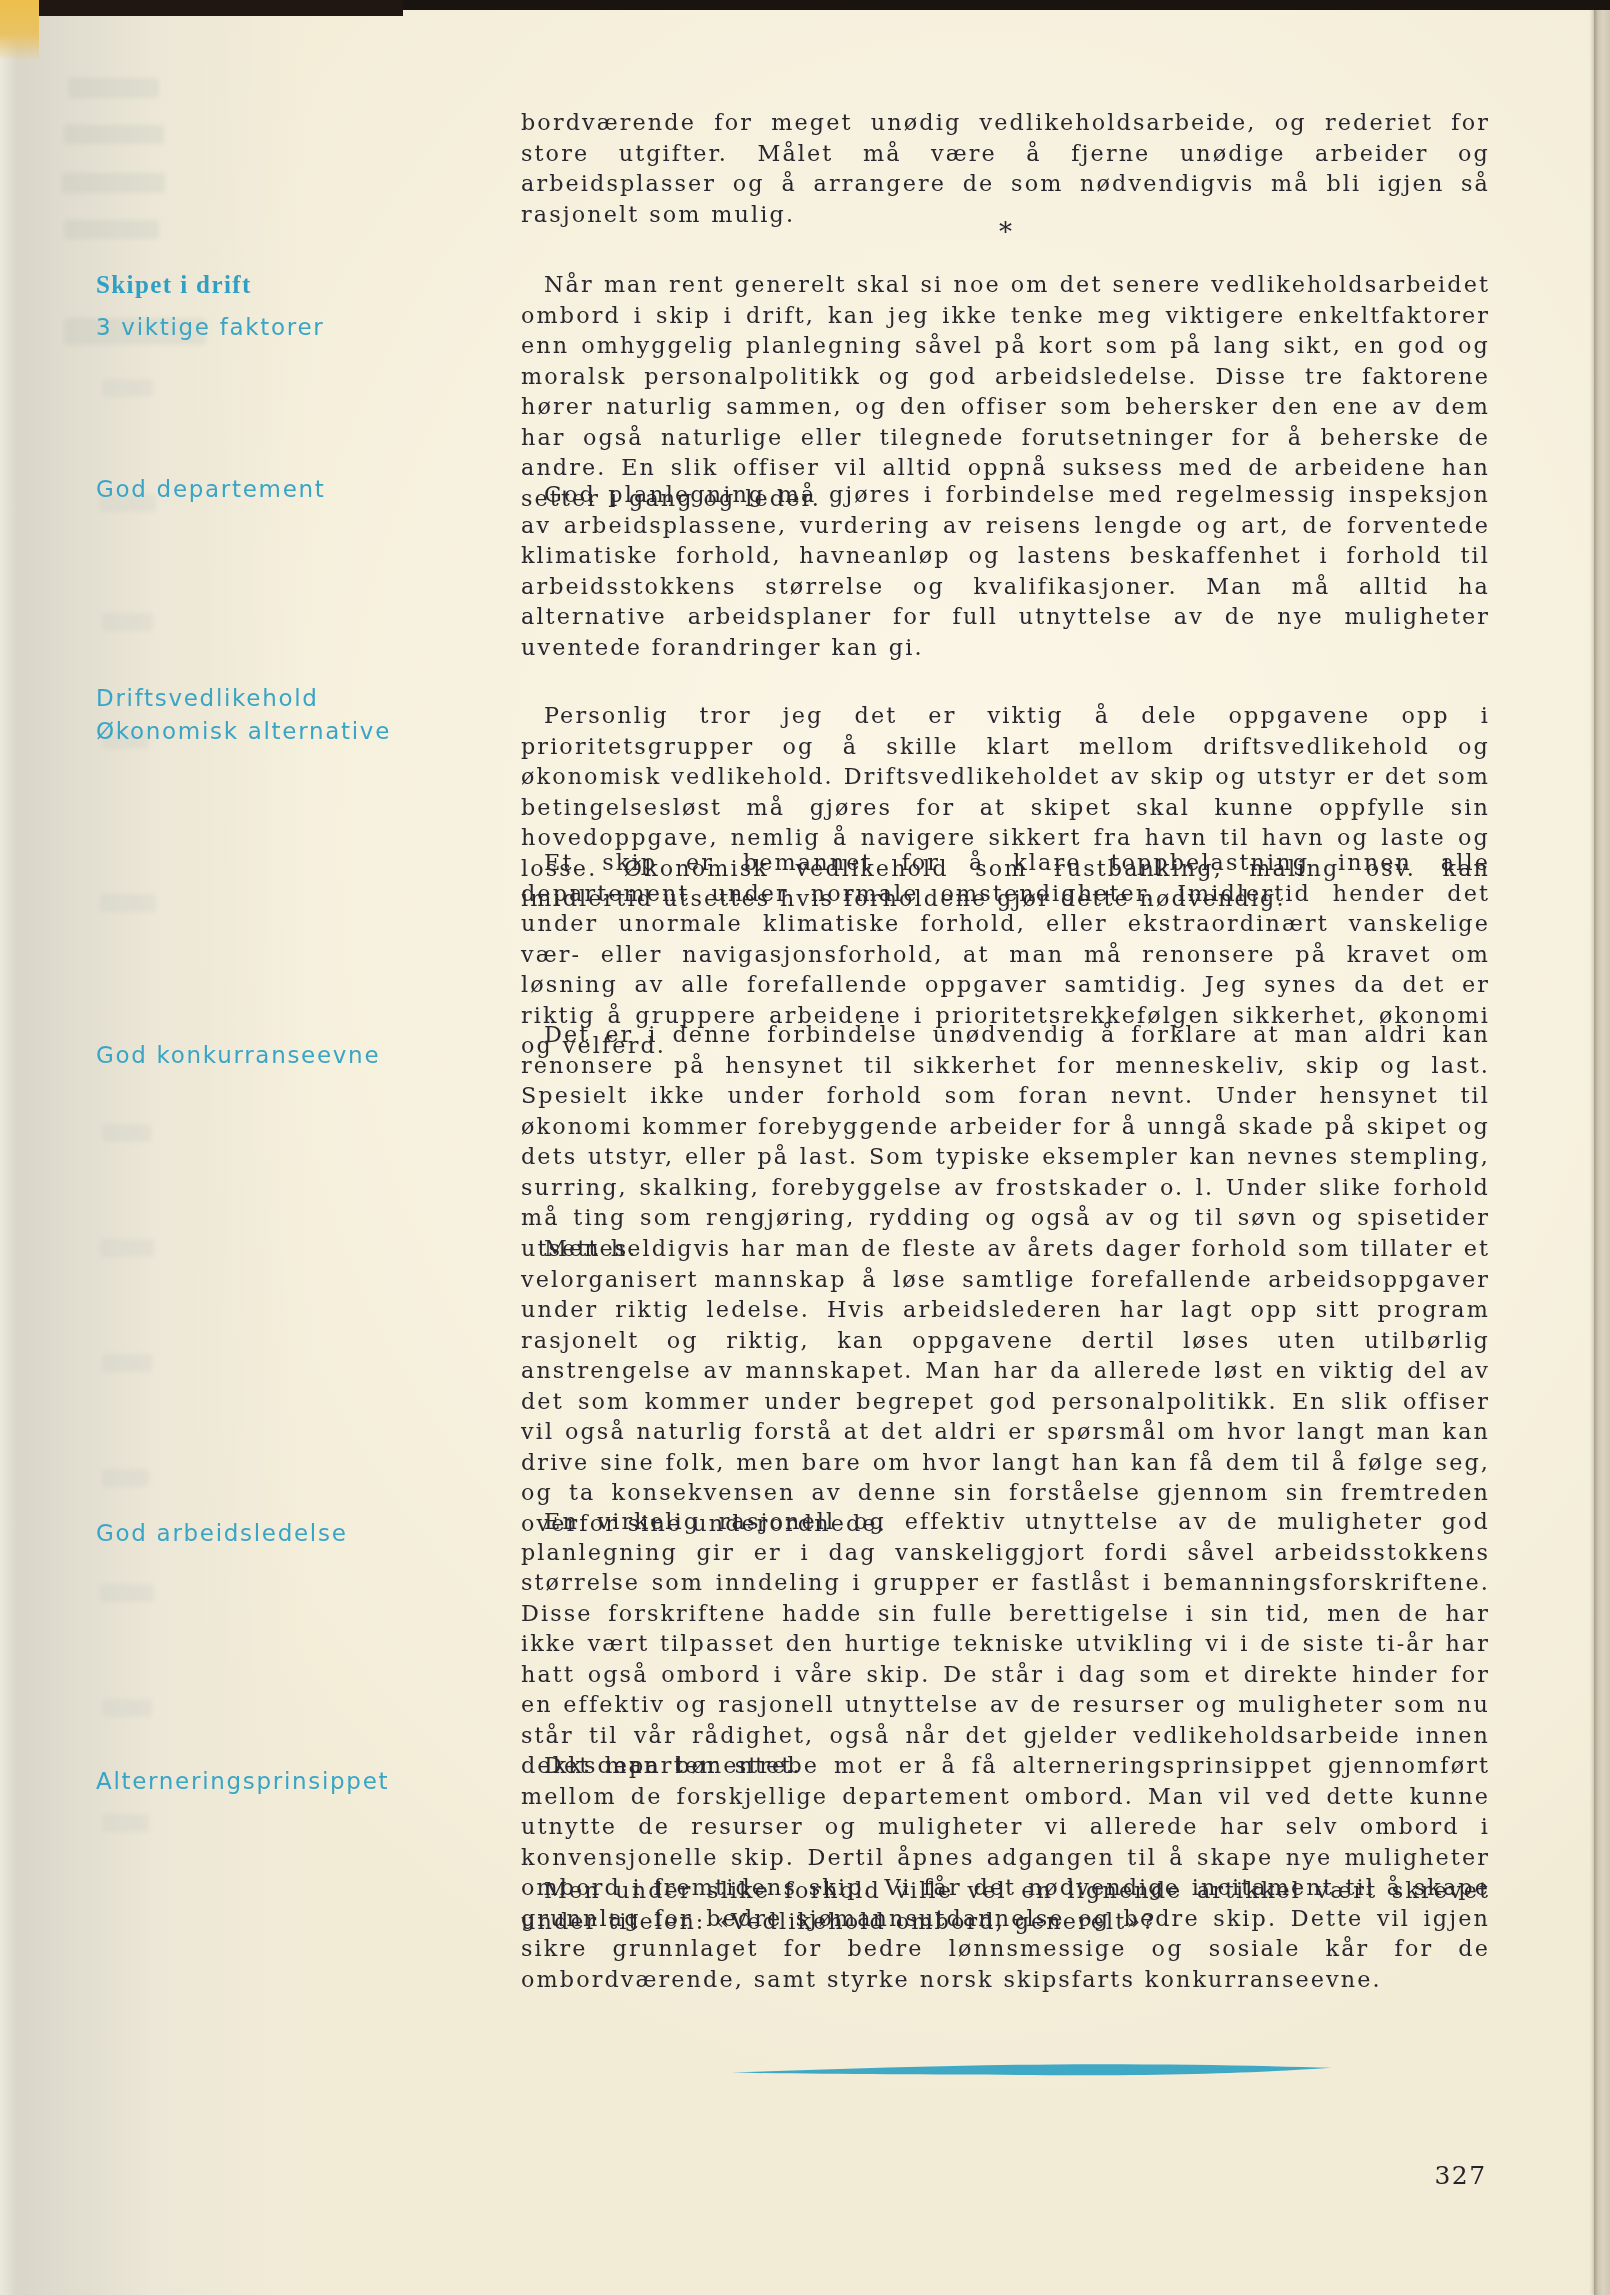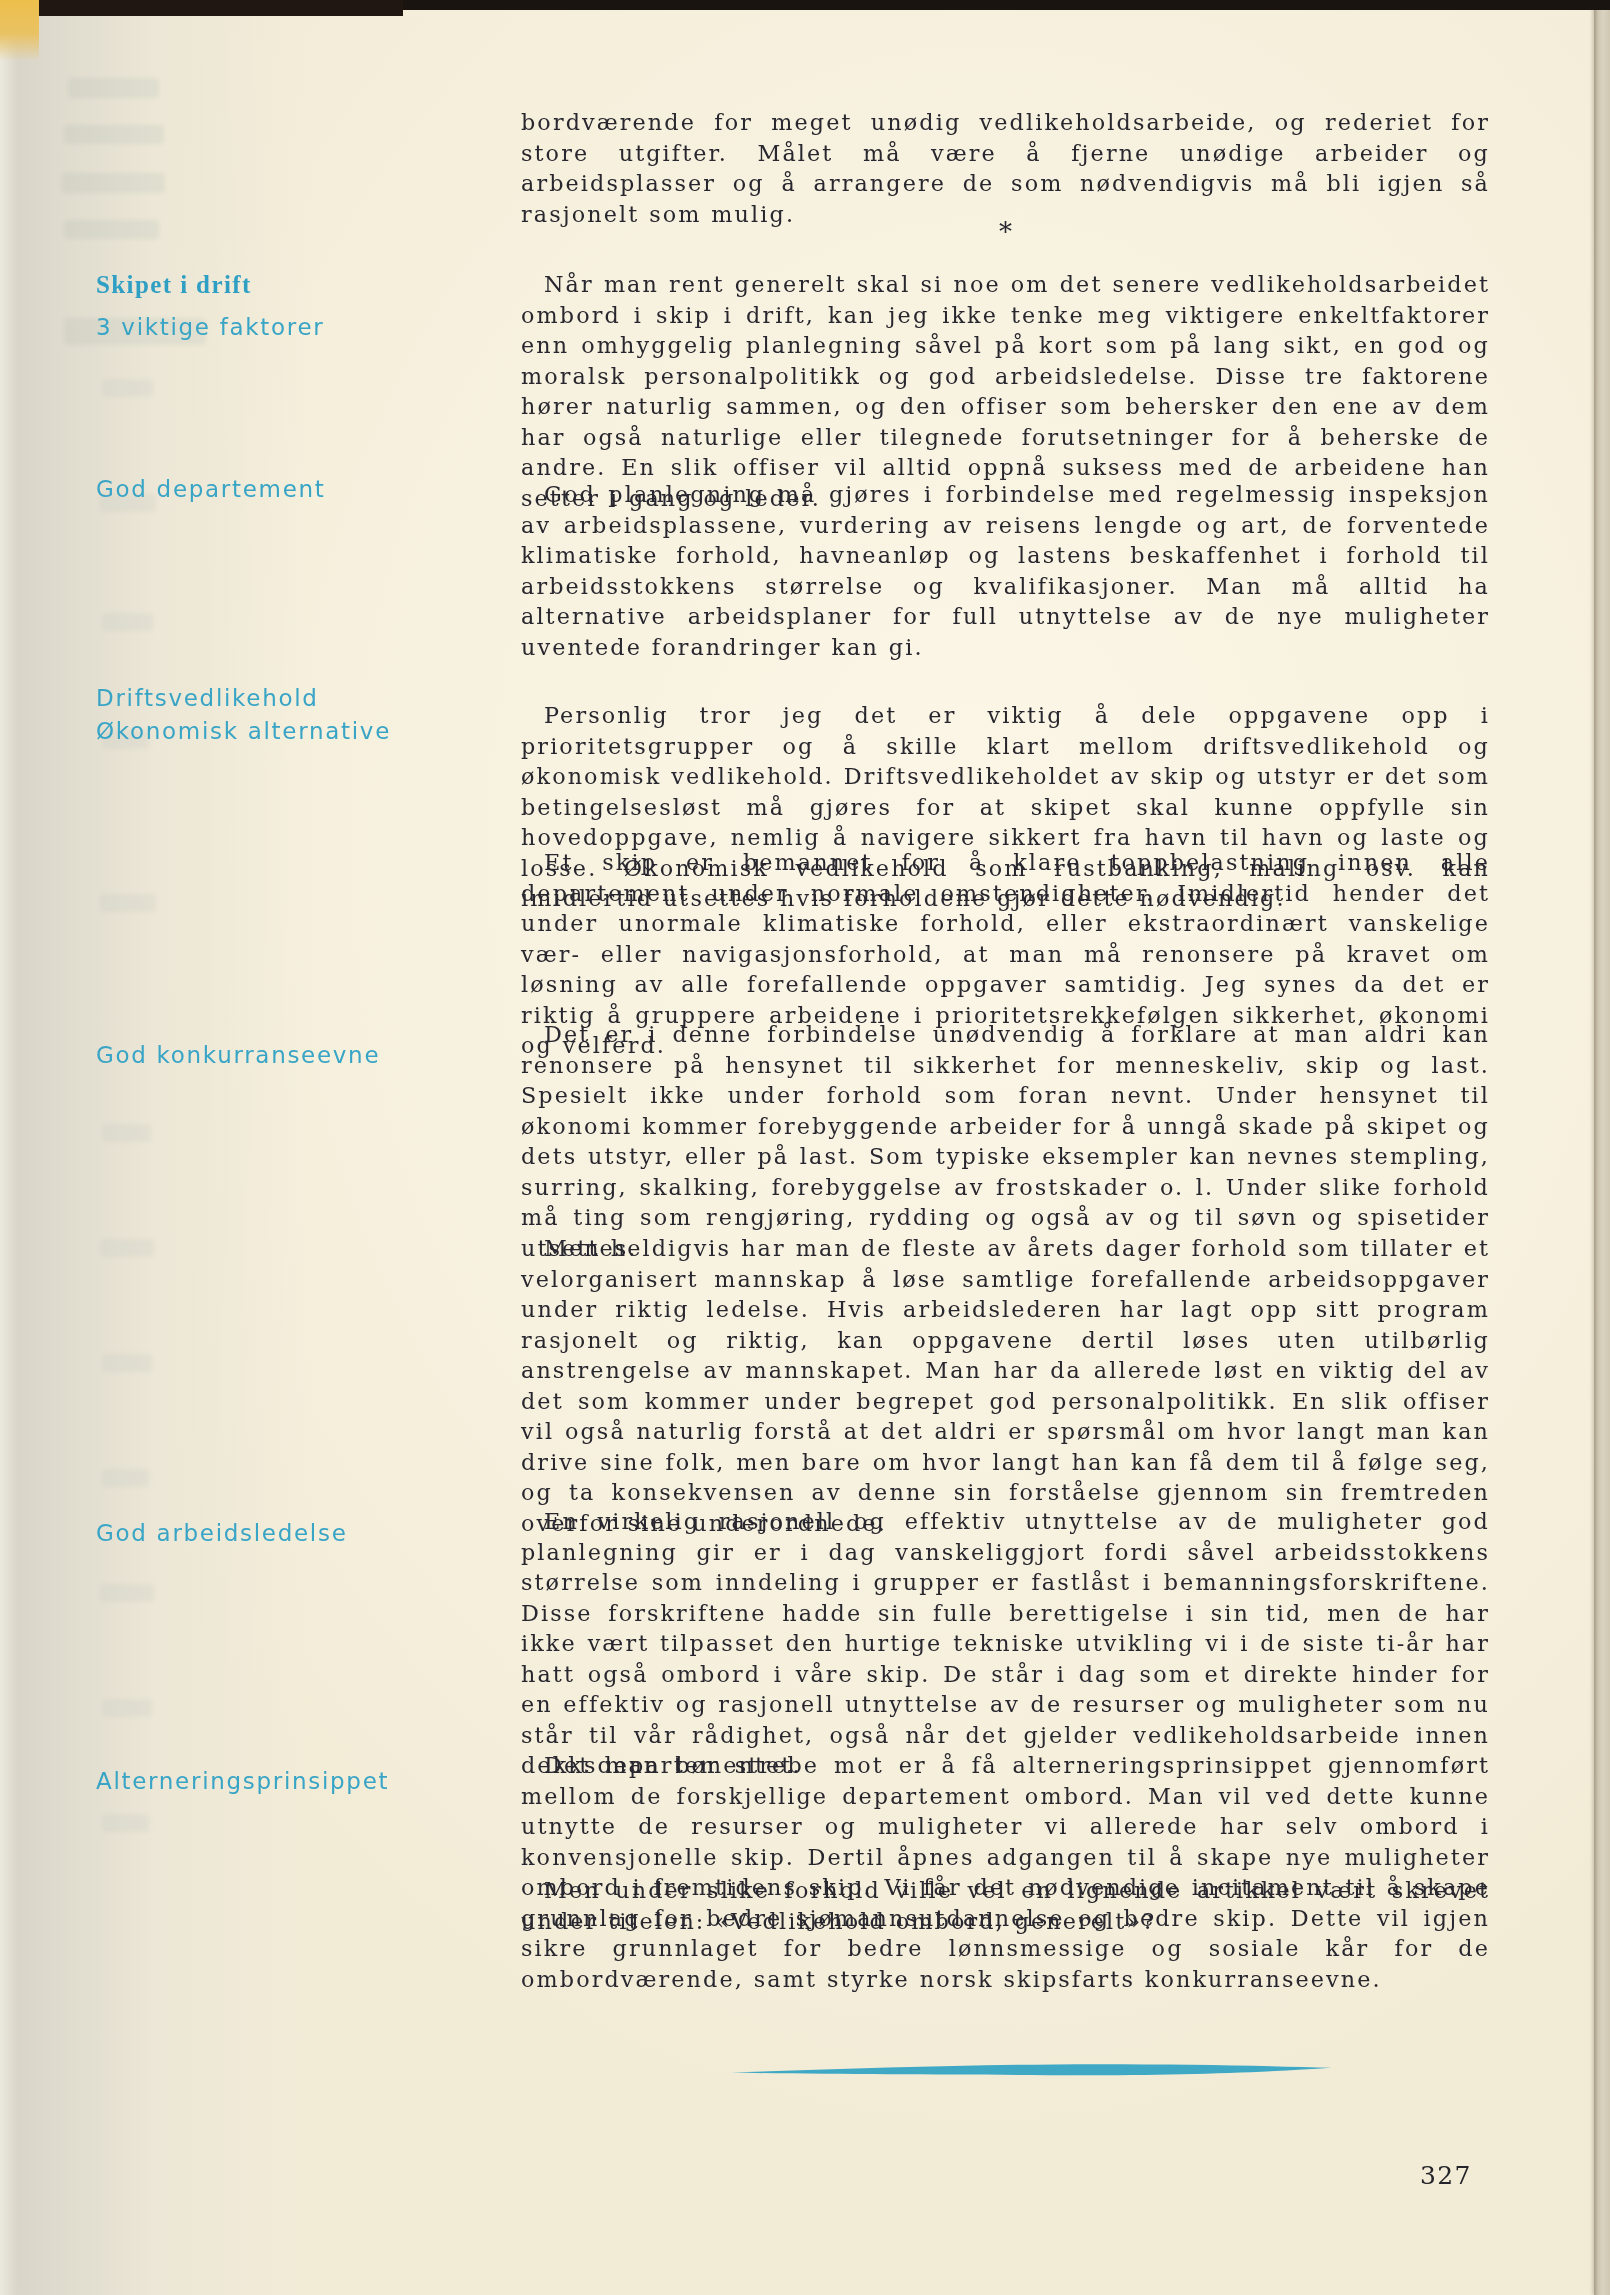--- a/index.html
+++ b/index.html
@@ -26,21 +26,21 @@
   .mh.b{font-weight:bold;font-size:25px;letter-spacing:1.4px;color:#2f9fc4;font-family:Liberation Serif, serif;}
   
   .para{position:absolute;left:521px;width:969px;margin:0;z-index:2;
         font-family:"DejaVu Serif",serif;font-size:22.3px;line-height:30.5px;
         color:#28262e;text-align:justify;letter-spacing:2.1px;word-spacing:0.7px;}
   .ind{text-indent:23px;}
   .ital{margin-top:38px;}
   .sep{position:absolute;left:521px;width:969px;text-align:center;z-index:2;
        font-family:"DejaVu Serif",serif;font-size:26px;line-height:30.5px;color:#28262e;}
   .flourish{position:absolute;left:730px;top:2061px;z-index:2;}
-  .pageno{position:absolute;left:1420px;top:2161px;width:81px;text-align:left;z-index:2;
+  .pageno{position:absolute;left:1420px;top:2161px;width:81px;text-align:center;z-index:2;
           font-family:"DejaVu Serif",serif;font-size:25px;color:#25242a;letter-spacing:1.4px;}
 </style>
 </head>
 <body>
 
 <div class="page">
 
   <div class="edge-top"></div>
   <div class="edge-top-thick"></div>
   <div class="edge-maroon"></div>

